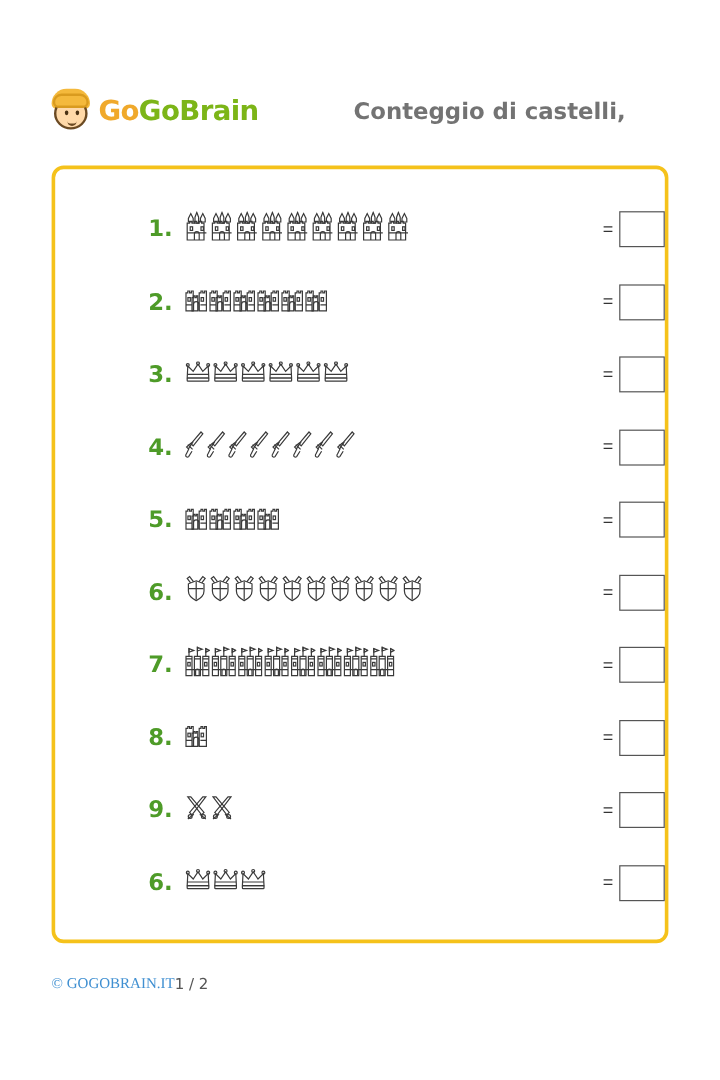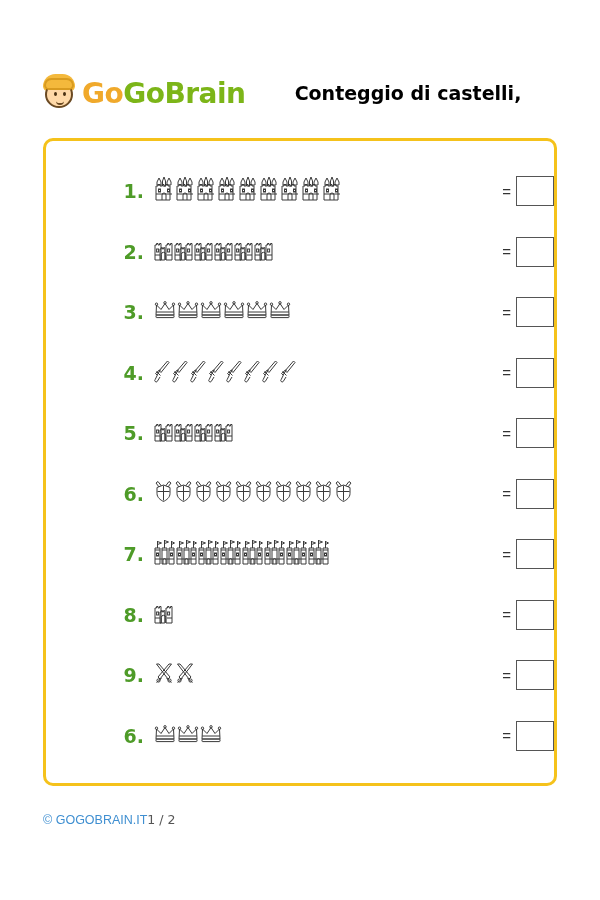--- a/index.html
+++ b/index.html
@@ -79,35 +79,35 @@
   .logo-face .fringe {
     position: absolute;
     left: 4px; top: 5px;
     width: 30px; height: 12px;
     background: #f4b93c;
     border-radius: 15px 15px 10px 10px;
     border: 2px solid #d99b1f;
     box-sizing: border-box;
   }
   .logo-text {
-    font-size: 28px;
+    font-size: 23px;
     font-weight: bold;
     letter-spacing: -0.5px;
     font-family: "DejaVu Sans", sans-serif;
   }
   .logo-text .g1 { color: #f0a92b; }
   .logo-text .o1 { color: #f0a92b; }
   .logo-text .g2 { color: #7cb518; }
   .logo-text .o2 { color: #7cb518; }
   .logo-text .brain { color: #7cb518; }
 
   .title {
     flex: 1;
     text-align: center;
-    color: #000000;
+    color: #737373;
     font-size: 19px;
     font-weight: bold;
     line-height: 1.3;
     font-family: "DejaVu Sans", sans-serif;
     padding-left: 6px;
   }
 
   
   .box {
     position: absolute;
@@ -181,21 +181,21 @@
     position: absolute;
     left: 43px;
     top: 812px;
     width: 514px;
     display: flex;
     align-items: center;
     font-size: 12.5px;
   }
   .copyright {
     color: #3f8fd1;
-    font-family: Liberation Sans, sans-serif;
+    font-family: Liberation Serif, serif;
   }
   .pagenum {
     color: #555;
     font-family: "DejaVu Sans", sans-serif;
   }
 </style>
 </head>
 <body>
 
 <div class="page">

